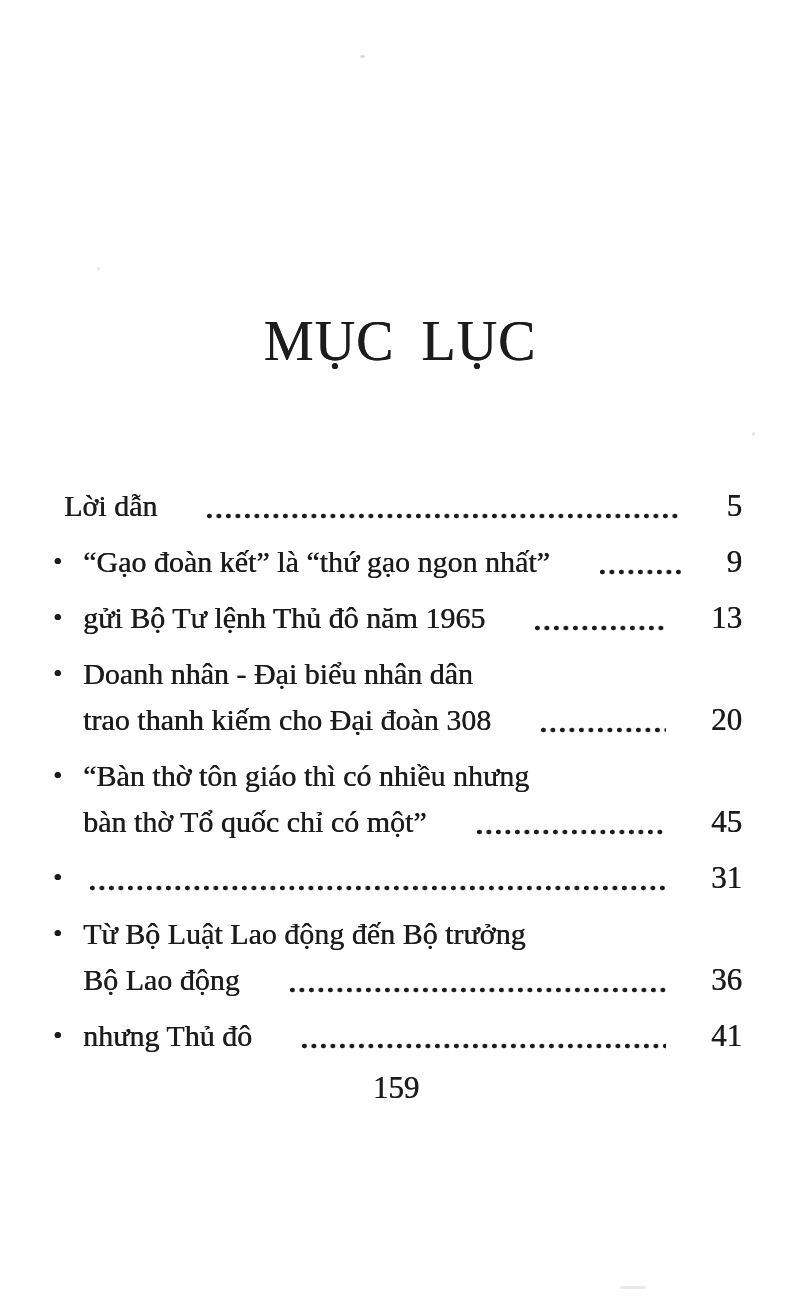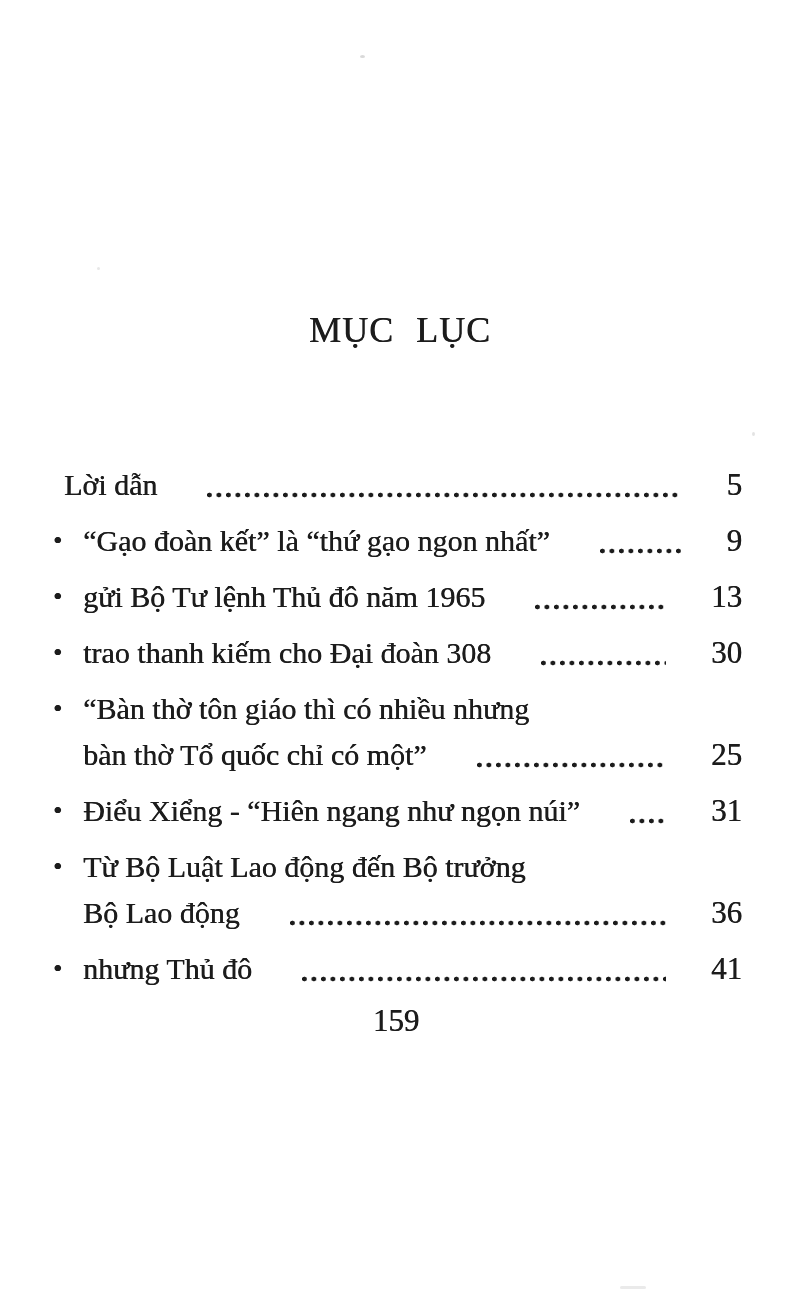--- a/index.html
+++ b/index.html
@@ -12,21 +12,21 @@
     font-family: "Liberation Serif", "DejaVu Serif", serif;
     overflow: hidden;
     position: relative;
   }
   .page { width: 800px; height: 1296px; position: relative; }
 
   .title {
     margin: 0;
     padding-top: 312px;
     text-align: center;
-    font-size: 36px;
+    font-size: 56px;
     font-weight: normal;
     line-height: 1.05;
     letter-spacing: 1px;
     word-spacing: 12px;
     text-shadow: 0.4px 0 0 currentColor;
   }
 
   .toc {
     margin-top: 112px;
     padding-left: 53px;
@@ -129,44 +129,46 @@
             <span class="entry-text">gửi Bộ Tư lệnh Thủ đô năm 1965</span>
             <span class="leader"></span>
             <span class="pgnum">13</span>
           </div>
         </div>
       </div>
       <div class="entry">
         <span class="bullet">•</span>
         <div class="entry-body">
           <div class="line">
+            <span class="entry-text">Doanh nhân - Đại biểu nhân dân</span>
+          </div>
+          <div class="line">
             <span class="entry-text">trao thanh kiếm cho Đại đoàn 308</span>
             <span class="leader"></span>
-            <span class="pgnum">30</span>
+            <span class="pgnum">20</span>
           </div>
         </div>
       </div>
       <div class="entry">
         <span class="bullet">•</span>
         <div class="entry-body">
           <div class="line">
             <span class="entry-text">“Bàn thờ tôn giáo thì có nhiều nhưng</span>
           </div>
           <div class="line">
             <span class="entry-text">bàn thờ Tổ quốc chỉ có một”</span>
             <span class="leader"></span>
-            <span class="pgnum">25</span>
+            <span class="pgnum">45</span>
           </div>
         </div>
       </div>
       <div class="entry">
         <span class="bullet">•</span>
         <div class="entry-body">
           <div class="line">
-            <span class="entry-text">Điểu Xiểng - “Hiên ngang như ngọn núi”</span>
             <span class="leader"></span>
             <span class="pgnum">31</span>
           </div>
         </div>
       </div>
       <div class="entry">
         <span class="bullet">•</span>
         <div class="entry-body">
           <div class="line">
             <span class="entry-text">Từ Bộ Luật Lao động đến Bộ trưởng</span>

